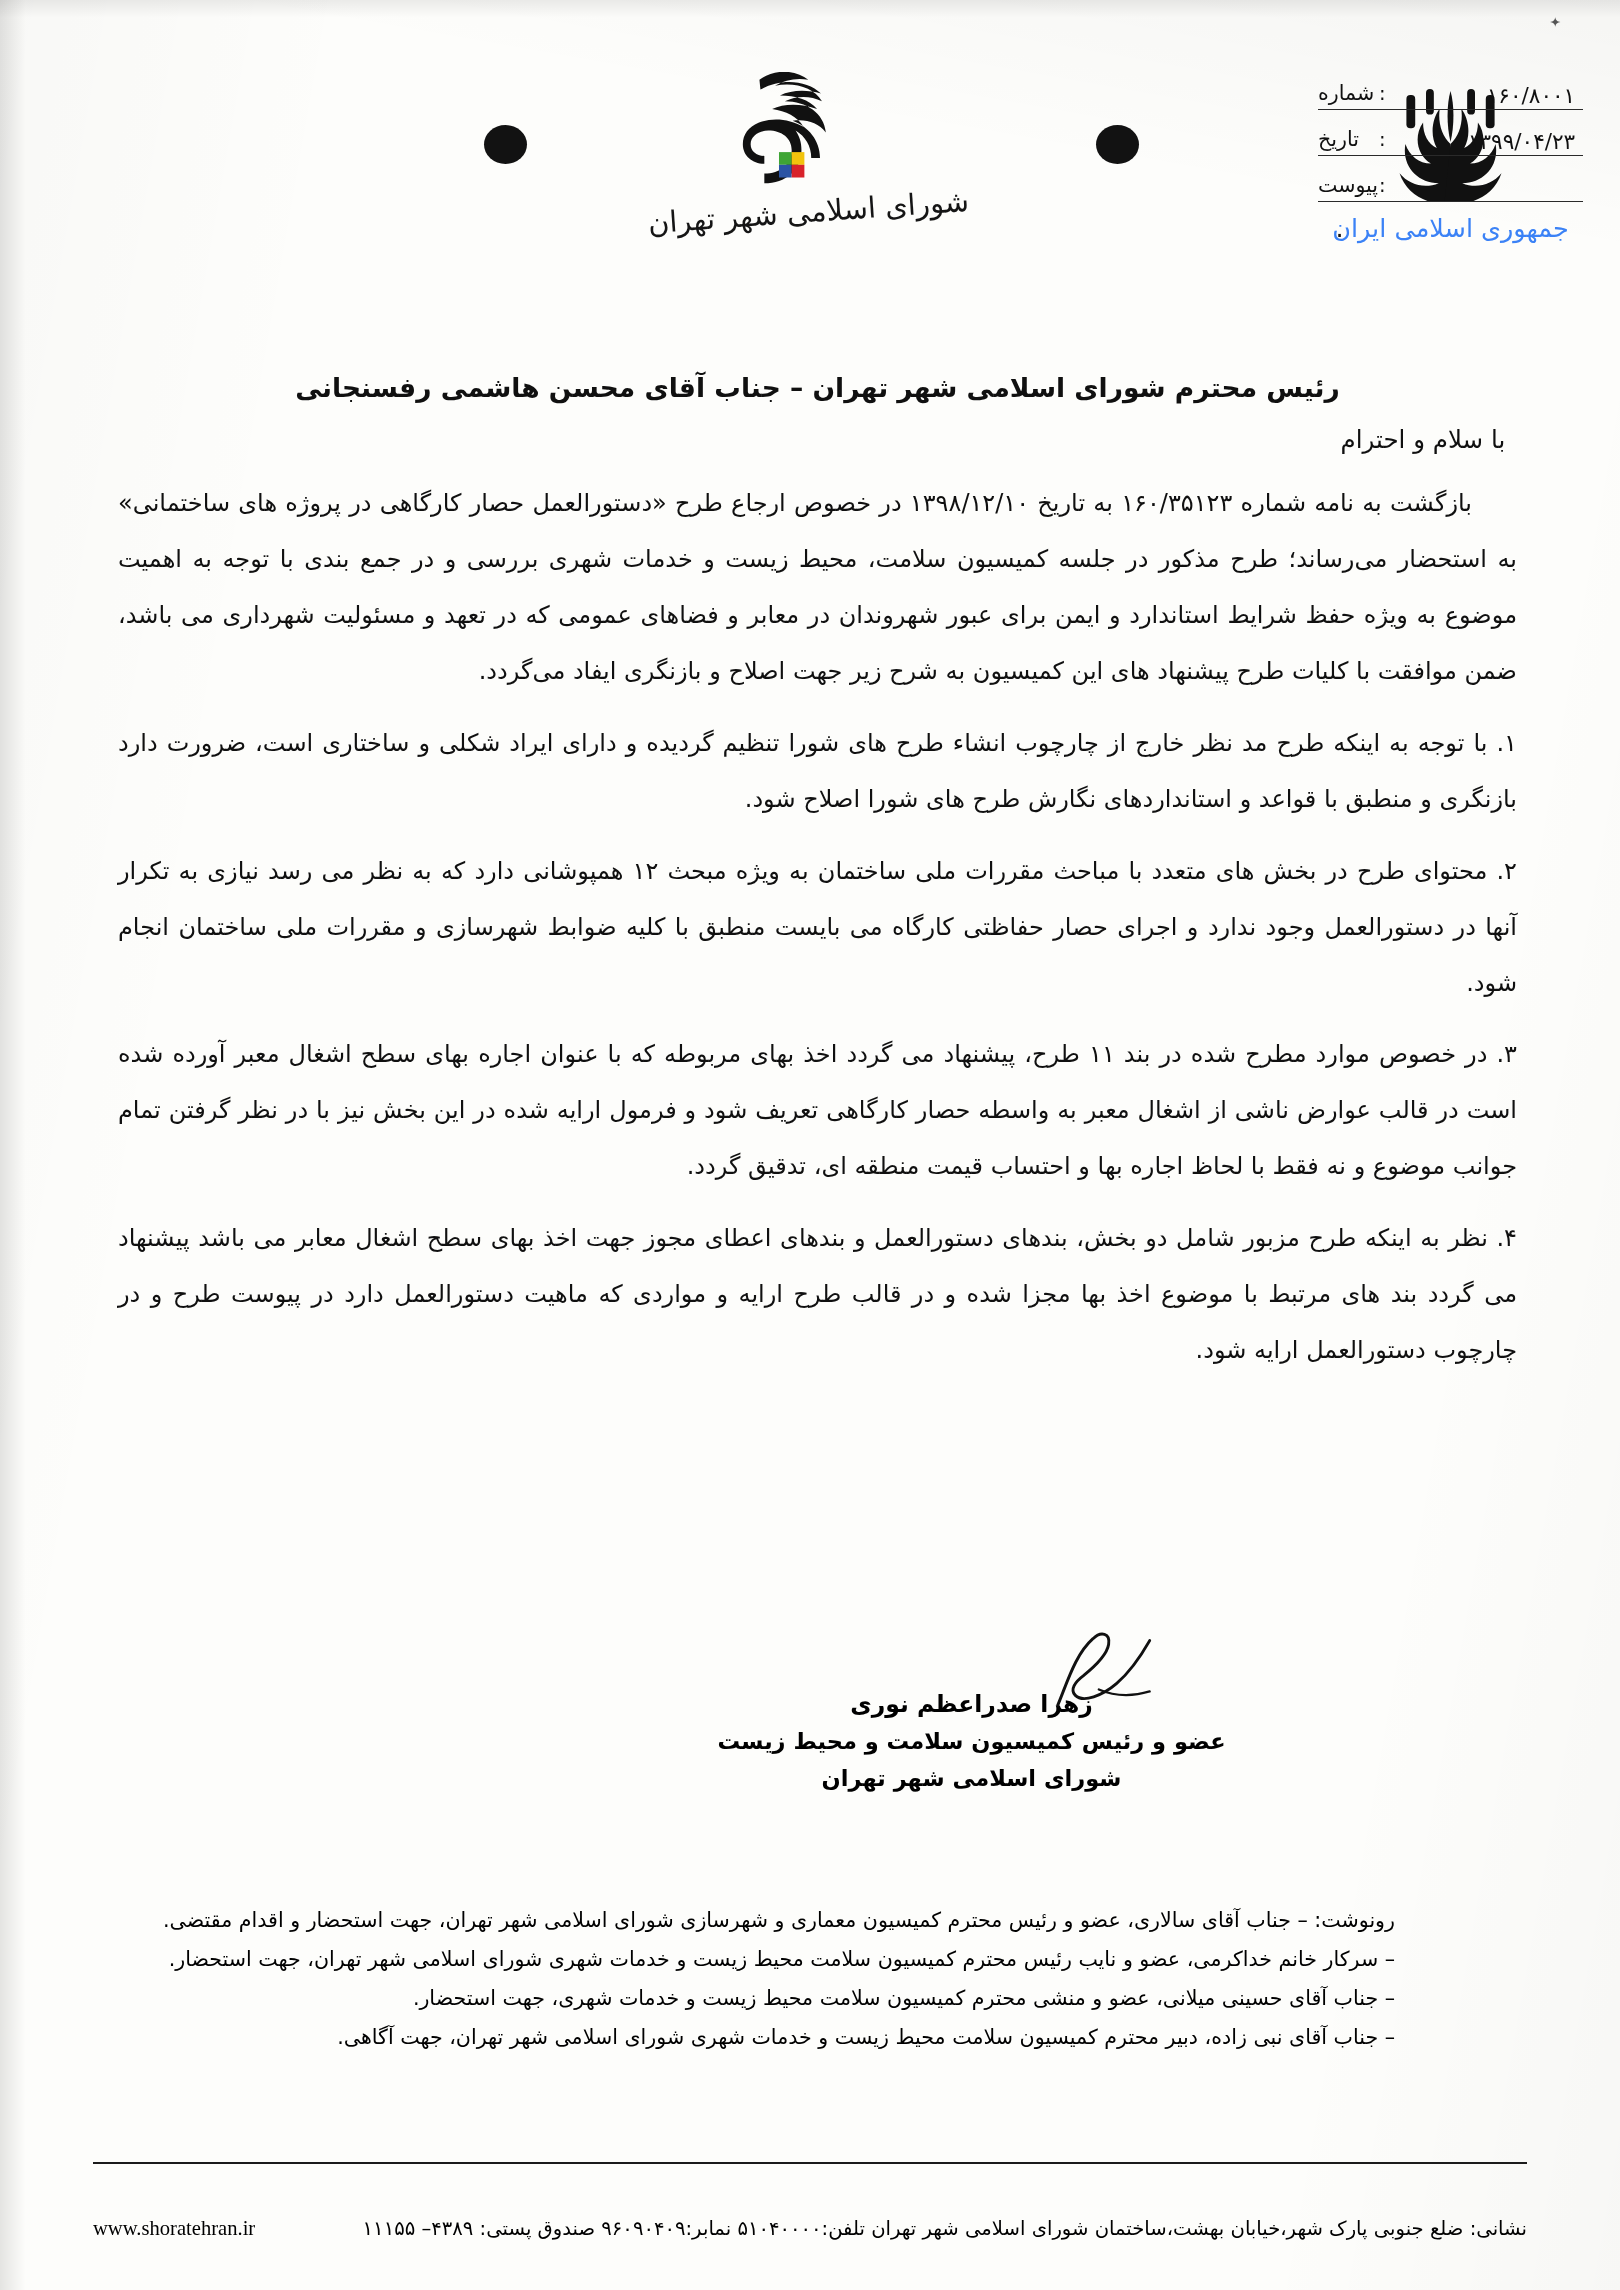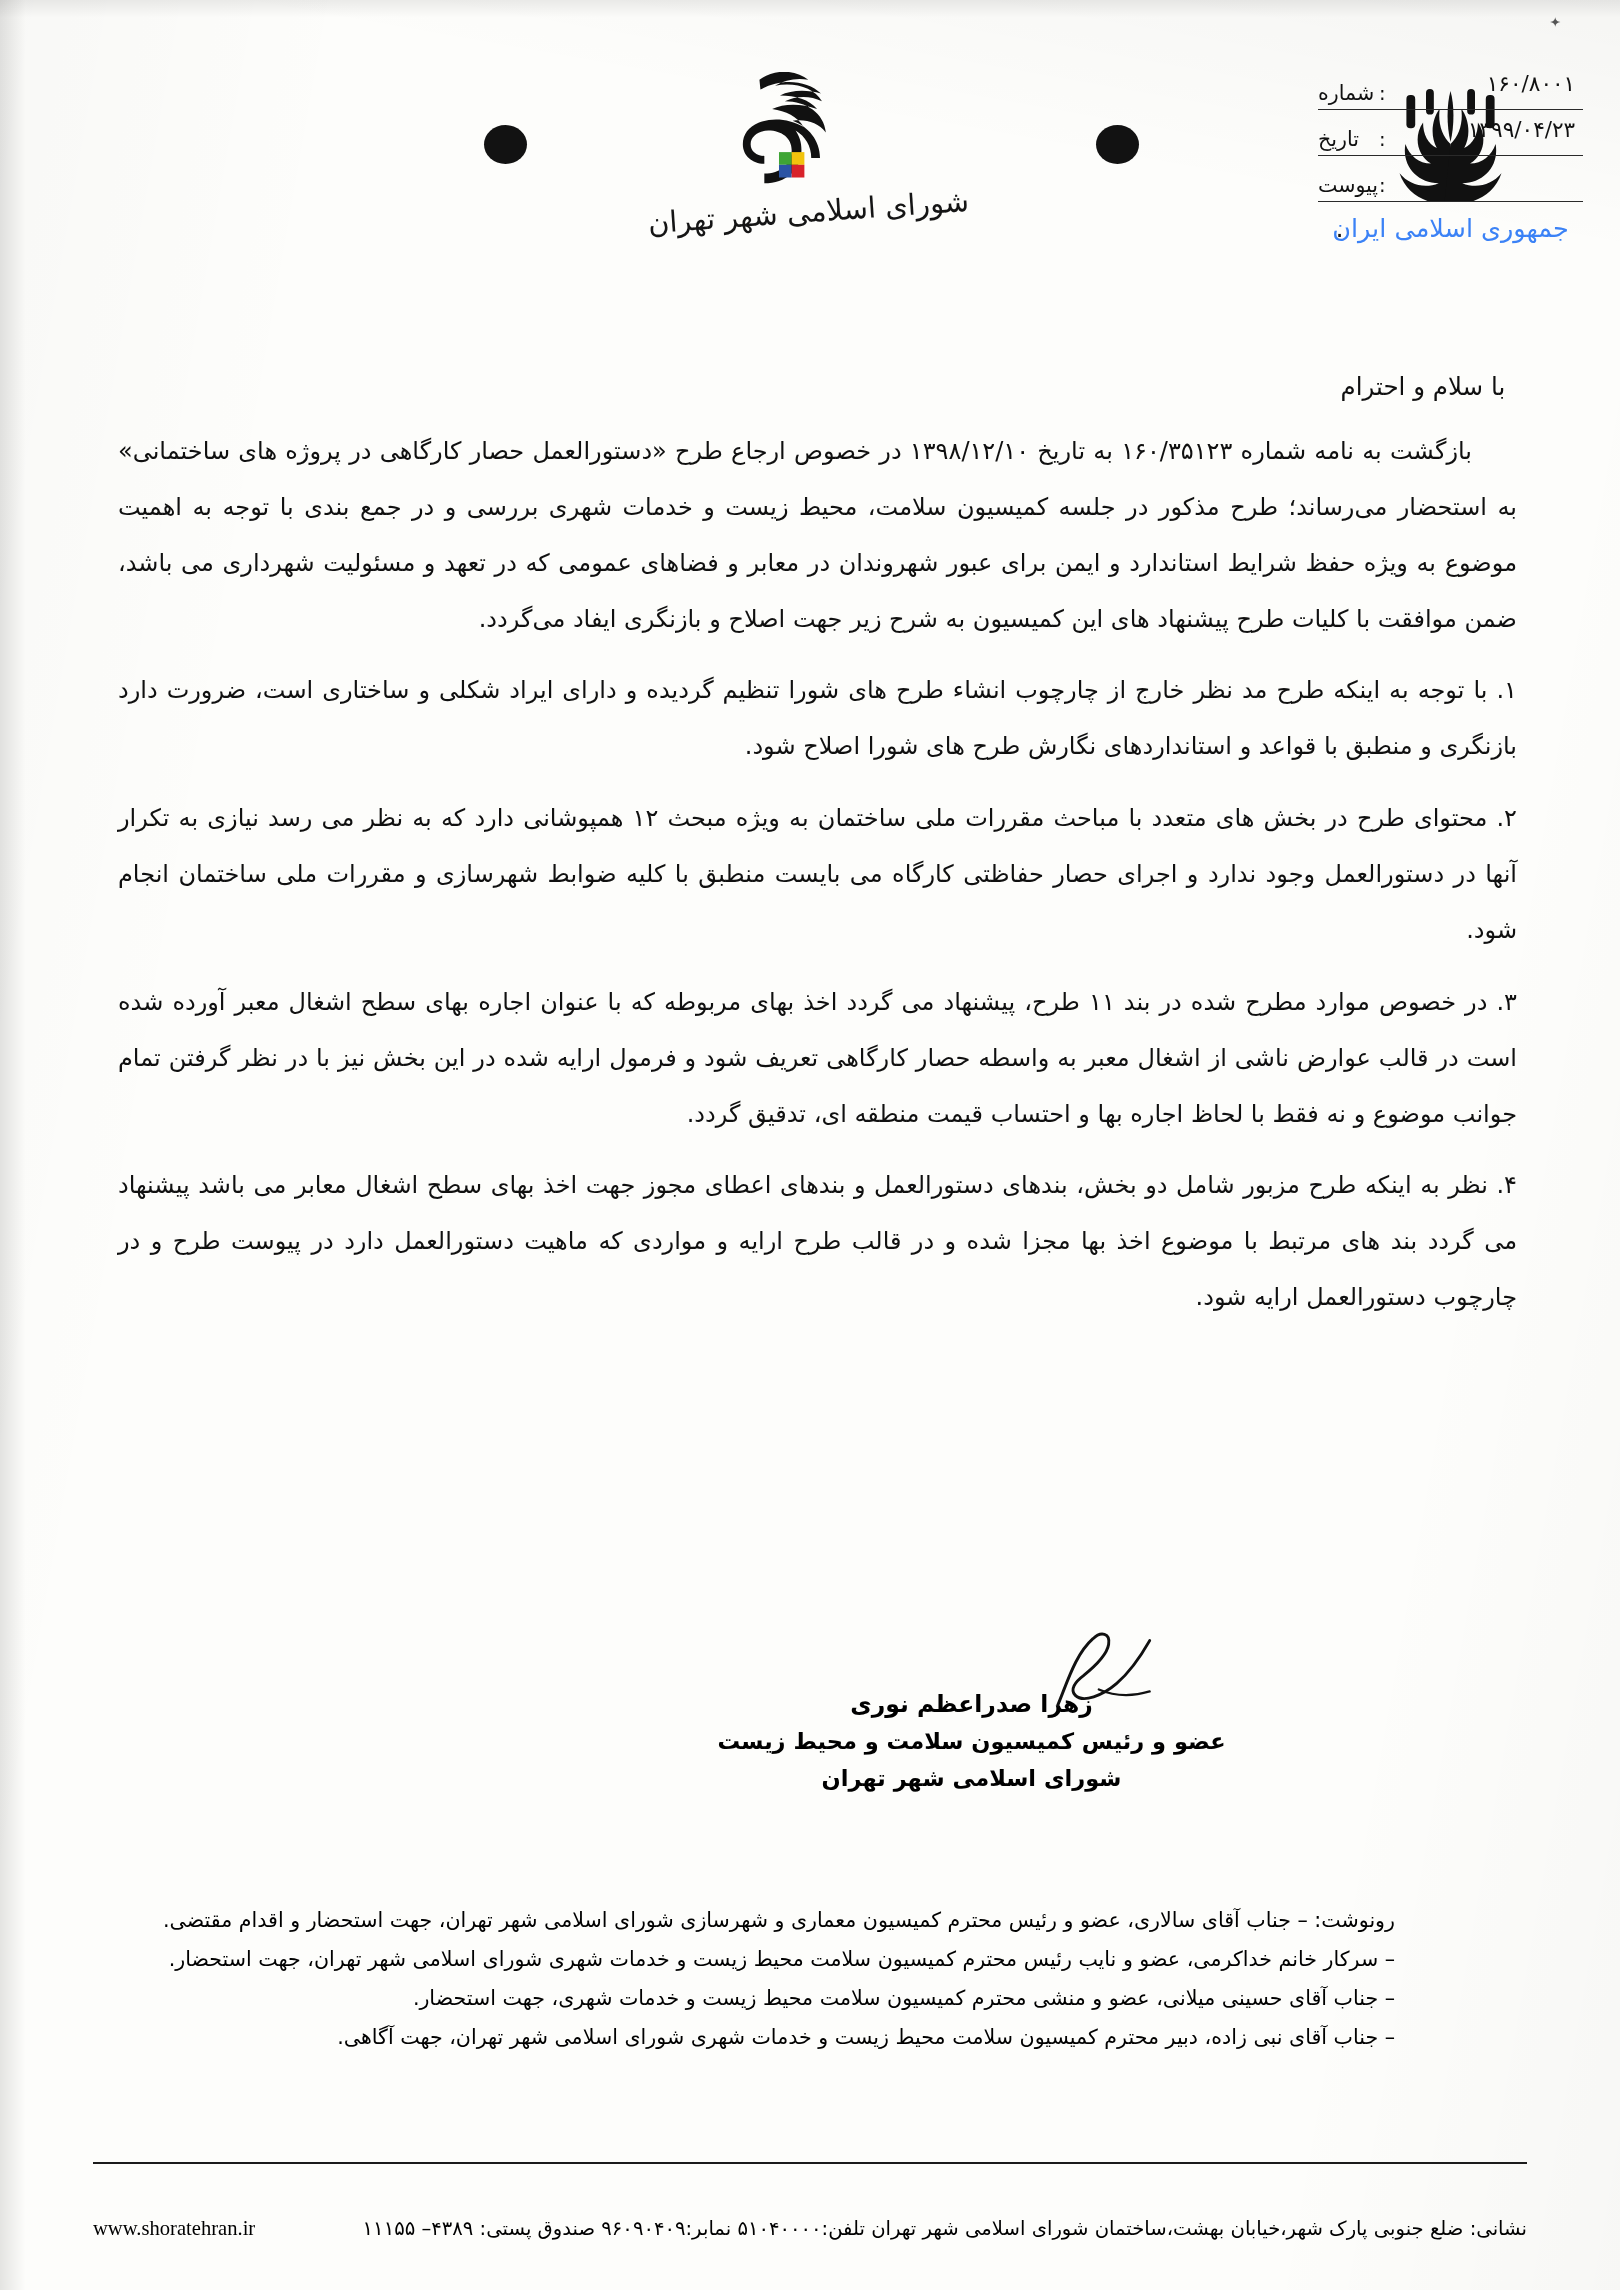--- a/index.html
+++ b/index.html
@@ -79,21 +79,21 @@
     white-space: nowrap;
   }
   .meta-colon {
     position: absolute;
     left: 61px;
     bottom: 3.9px;
   }
   .meta-value {
     position: absolute;
     right: 7.8px;
-    bottom: 13px;
+    bottom: 1px;
     font-size: 21.6px;
     letter-spacing: 1px;
     white-space: nowrap;
   }
   .meta-dot {
     position: absolute;
     left: 17.6px;
     top: 149px;
     font-size: 25.5px;
     color: #111;
@@ -331,20 +331,21 @@
       <div class="meta-row">
         <span class="meta-label">پیوست</span>
         <span class="meta-colon">:</span>
         <span class="meta-value"></span>
       </div>
       <span class="meta-dot">.</span>
     </div>
   </div>
 
   <div class="content">
+    <div class="addressee">رئیس محترم شورای اسلامی شهر تهران – جناب آقای محسن هاشمی رفسنجانی</div>
     <div class="salutation">با سلام و احترام</div>
 
     <p class="para first">بازگشت به نامه شماره ۱۶۰/۳۵۱۲۳ به تاریخ ۱۳۹۸/۱۲/۱۰ در خصوص ارجاع طرح «دستورالعمل حصار کارگاهی در پروژه های ساختمانی» به استحضار می‌رساند؛ طرح مذکور در جلسه کمیسیون سلامت، محیط زیست و خدمات شهری بررسی و در جمع بندی با توجه به اهمیت موضوع به ویژه حفظ شرایط استاندارد و ایمن برای عبور شهروندان در معابر و فضاهای عمومی که در تعهد و مسئولیت شهرداری می باشد، ضمن موافقت با کلیات طرح پیشنهاد های این کمیسیون به شرح زیر جهت اصلاح و بازنگری ایفاد می‌گردد.</p>
     <p class="para">۱. با توجه به اینکه طرح مد نظر خارج از چارچوب انشاء طرح های شورا تنظیم گردیده و دارای ایراد شکلی و ساختاری است، ضرورت دارد بازنگری و منطبق با قواعد و استانداردهای نگارش طرح های شورا اصلاح شود.</p>
     <p class="para">۲. محتوای طرح در بخش های متعدد با مباحث مقررات ملی ساختمان به ویژه مبحث ۱۲ همپوشانی دارد که به نظر می رسد نیازی به تکرار آنها در دستورالعمل وجود ندارد و اجرای حصار حفاظتی کارگاه می بایست منطبق با کلیه ضوابط شهرسازی و مقررات ملی ساختمان انجام شود.</p>
     <p class="para">۳. در خصوص موارد مطرح شده در بند ۱۱ طرح، پیشنهاد می گردد اخذ بهای مربوطه که با عنوان اجاره بهای سطح اشغال معبر آورده شده است در قالب عوارض ناشی از اشغال معبر به واسطه حصار کارگاهی تعریف شود و فرمول ارایه شده در این بخش نیز با در نظر گرفتن تمام جوانب موضوع و نه فقط با لحاظ اجاره بها و احتساب قیمت منطقه ای، تدقیق گردد.</p>
     <p class="para">۴. نظر به اینکه طرح مزبور شامل دو بخش، بندهای دستورالعمل و بندهای اعطای مجوز جهت اخذ بهای سطح اشغال معابر می باشد پیشنهاد می گردد بند های مرتبط با موضوع اخذ بها مجزا شده و در قالب طرح ارایه و مواردی که ماهیت دستورالعمل دارد در پیوست طرح و در چارچوب دستورالعمل ارایه شود.</p>
   </div>
 
   <div class="signature">

